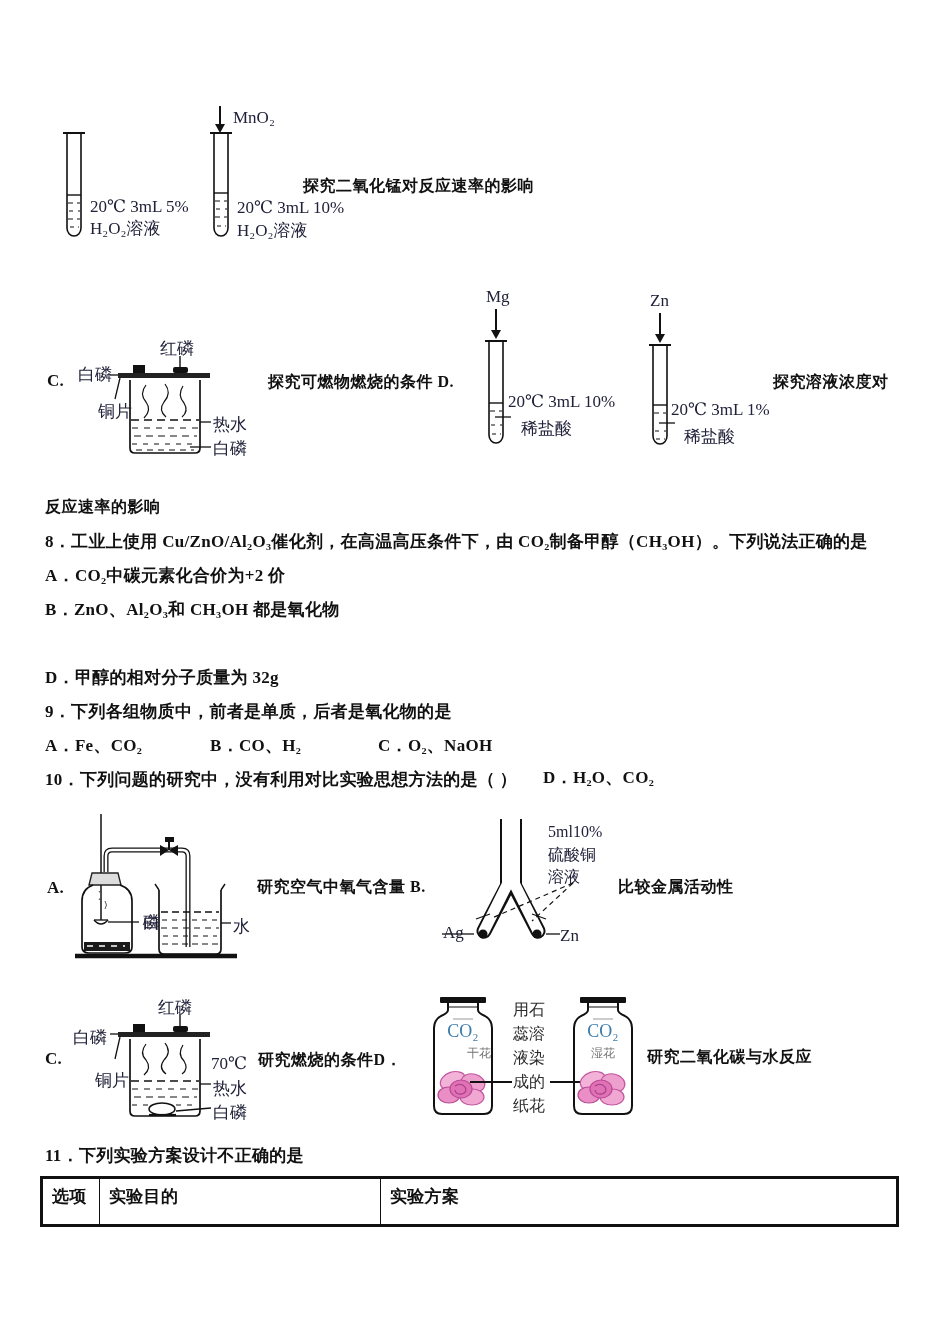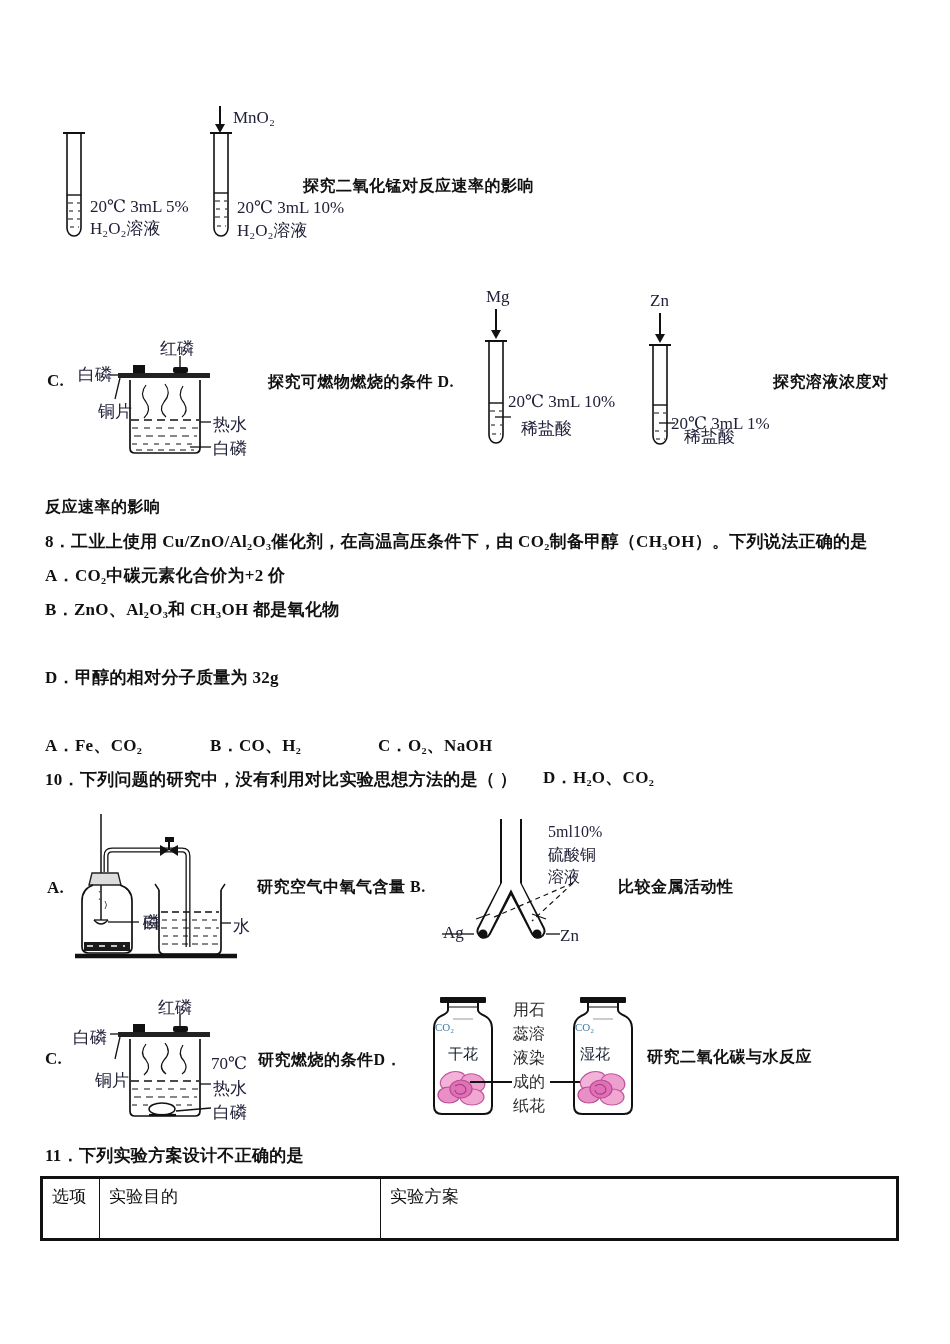--- a/index.html
+++ b/index.html
@@ -6,26 +6,26 @@
   .page{position:relative;width:950px;height:1344px;background:#ffffff;margin:0 auto;
         font-family:"Liberation Serif","DejaVu Serif",serif;color:#111;overflow:hidden;}
   .abs{position:absolute;white-space:nowrap;}
   .t{font-size:17px;font-weight:700;letter-spacing:.3px;}
   .cap{font-size:16px;font-weight:700;letter-spacing:.5px;}
   .lab{font-size:17px;font-weight:400;color:#21213a;}
   .sm{font-size:15px;font-weight:400;color:#21213a;}
   .vtext{writing-mode:vertical-rl;text-orientation:upright;}
   svg{position:absolute;overflow:visible;}
   .hline{position:absolute;height:2px;background:#111;}
-  .co2{font-size:11px;font-weight:400;color:#3c7cab;}
-  .flowerlab{font-size:15px;font-weight:400;color:#0f172a;text-align:center;}
+  .co2{font-size:18px;font-weight:400;color:#3c7cab;text-align:center;}
+  .flowerlab{font-size:12px;font-weight:400;color:#737373;text-align:right;}
   .notecol{font-size:16px;font-weight:400;color:#2c2c2c;line-height:24px;}
   table.q11{border-collapse:collapse;width:855px;table-layout:fixed;}
-  table.q11 td{border:1px solid #111;font-size:17px;font-weight:400;
-               padding:6px 9px 30px 9px;vertical-align:top;letter-spacing:.3px;}
+  table.q11 td{border:1px solid #111;font-size:17px;font-weight:700;
+               padding:6px 9px 16px 9px;vertical-align:top;letter-spacing:.3px;}
   .tablewrap{position:absolute;border:2px solid #111;}
 </style>
 </head>
 <body>
 
 <div class="page">
 
   <svg style="left:58px;top:131px" width="32" height="114" viewBox="0 0 32 114">
     <line x1="5" y1="2" x2="27" y2="2" stroke="#111" stroke-width="2"></line>
     <path d="M9 2 V97 a7 8 0 0 0 14 0 V2" fill="none" stroke="#111" stroke-width="1.6"></path>
@@ -108,30 +108,31 @@
   </svg>
   <svg style="left:645px;top:343px" width="30" height="110" viewBox="0 0 30 110">
     <line x1="4" y1="2" x2="26" y2="2" stroke="#111" stroke-width="2"></line>
     <path d="M8 2 V93 a7 8 0 0 0 14 0 V2" fill="none" stroke="#111" stroke-width="1.6"></path>
     <line x1="8" y1="62" x2="22" y2="62" stroke="#111" stroke-width="1.4"></line>
     <line x1="9" y1="70" x2="21" y2="70" stroke="#111" stroke-width="1.2" stroke-dasharray="5 4"></line>
     <line x1="14" y1="80" x2="30" y2="80" stroke="#111" stroke-width="1.3"></line>
     <line x1="10" y1="88" x2="21" y2="88" stroke="#111" stroke-width="1.2" stroke-dasharray="4 5"></line>
     <line x1="11" y1="96" x2="20" y2="96" stroke="#111" stroke-width="1.2" stroke-dasharray="4 4"></line>
   </svg>
-  <span class="abs lab" style="left:671px;top:413px">20℃ 3mL 1%</span>
+  <span class="abs lab" style="left:671px;top:399px">20℃ 3mL 1%</span>
   <span class="abs lab" style="left:684px;top:425px">稀盐酸</span>
   <span class="abs cap" style="left:773px;top:372px">探究溶液浓度对</span>
   <span class="abs cap" style="left:45px;top:497px">反应速率的影响</span>
 
   <span class="abs t" style="left:45px;top:530px">8．工业上使用 Cu/ZnO/Al₂O₃催化剂，在高温高压条件下，由 CO₂制备甲醇（CH₃OH）。下列说法正确的是</span>
   <span class="abs t" style="left:45px;top:564px">A．CO₂中碳元素化合价为+2 价</span>
   <span class="abs t" style="left:45px;top:598px">B．ZnO、Al₂O₃和 CH₃OH 都是氧化物</span>
   <span class="abs t" style="left:45px;top:666px">D．甲醇的相对分子质量为 32g</span>
 
+  <span class="abs t" style="left:45px;top:700px">9．下列各组物质中，前者是单质，后者是氧化物的是</span>
   <span class="abs t" style="left:45px;top:734px">A．Fe、CO₂</span>
   <span class="abs t" style="left:210px;top:734px">B．CO、H₂</span>
   <span class="abs t" style="left:378px;top:734px">C．O₂、NaOH</span>
   <span class="abs t" style="left:543px;top:766px">D．H₂O、CO₂</span>
 
   <span class="abs t" style="left:45px;top:768px">10．下列问题的研究中，没有利用对比实验思想方法的是（ ）</span>
 
   <span class="abs t" style="left:47px;top:878px">A.</span>
   <svg style="left:75px;top:808px" width="185" height="152" viewBox="0 0 185 152">
     <line x1="26" y1="6" x2="26" y2="112" stroke="#111" stroke-width="1.5"></line>

